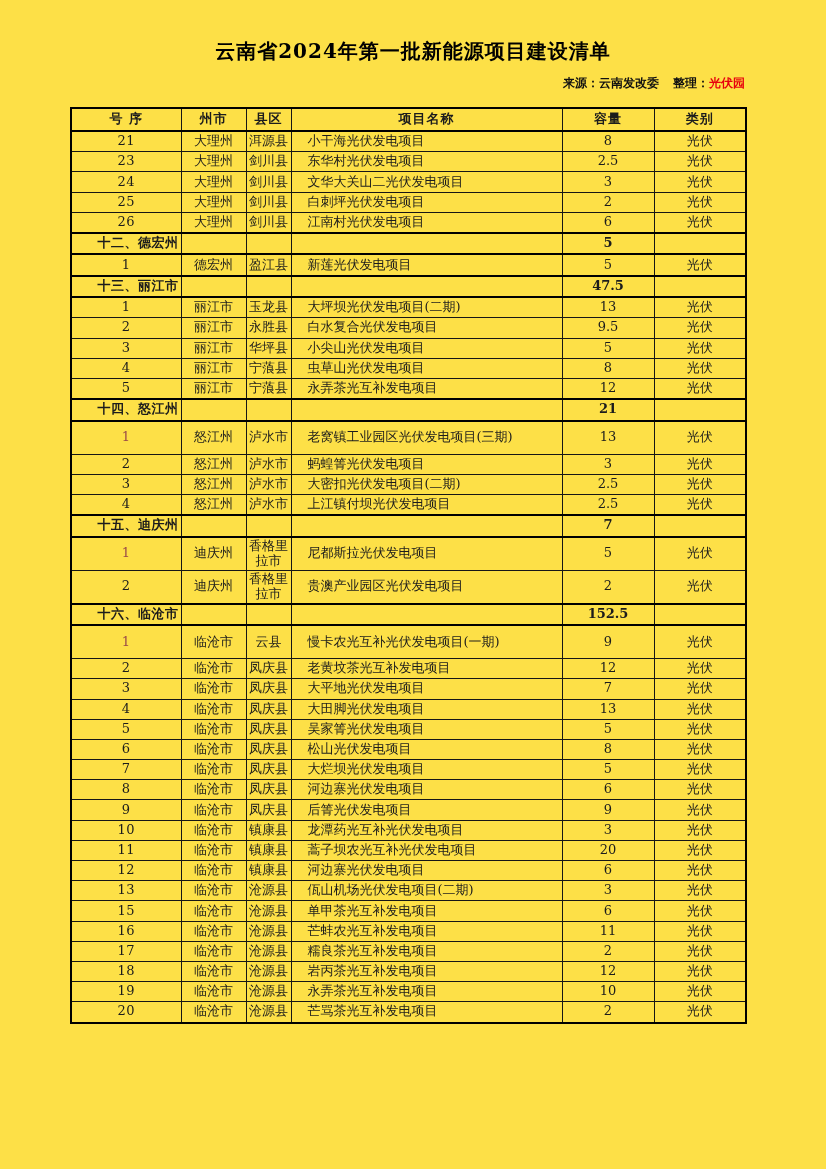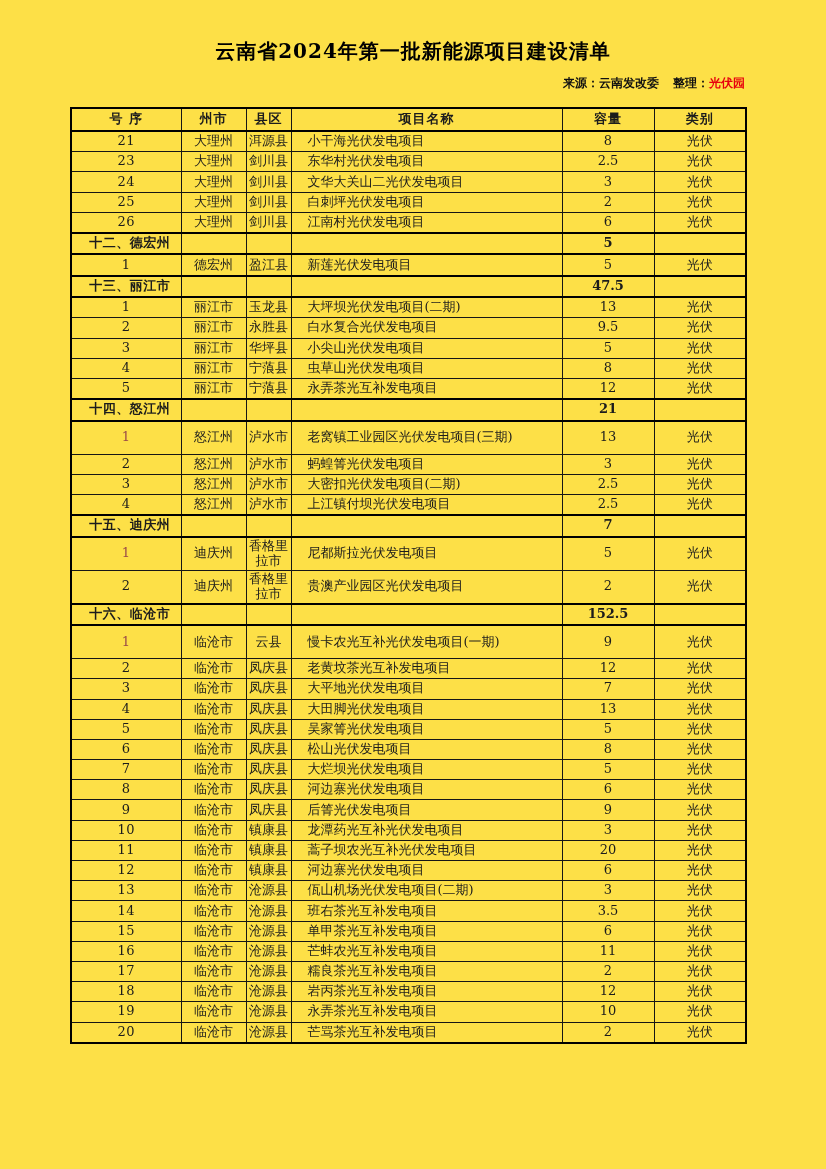--- a/index.html
+++ b/index.html
@@ -60,21 +60,21 @@
   table.listing td.c-name{text-align:left;padding-left:16px;}
   table.listing td.c-no{letter-spacing:0.5px;}
   table.listing td.red-no{color:var(--number-red,#9a4a48);}
   table.listing tr.section td{
     height:19.5px;
     border-top:2px solid #000;
     border-bottom:2px solid #000;
     font-weight:bold;
   }
   table.listing td.sec-label{
-    text-align:center;
+    text-align:right;
     padding-left:9px;
     letter-spacing:0.5px;
   }
   table.listing td.sec-cap{font-weight:bold;}
 </style>
 </head>
 <body>
 
 <div class="page">
 
@@ -378,28 +378,20 @@
         </tr>
         <tr class="data">
           <td class="c-no">13</td>
           <td>临沧市</td>
           <td>沧源县</td>
           <td class="c-name">佤山机场光伏发电项目(二期)</td>
           <td>3</td>
           <td>光伏</td>
         </tr>
         <tr class="data">
-          <td class="c-no">14</td>
-          <td>临沧市</td>
-          <td>沧源县</td>
-          <td class="c-name">班右茶光互补发电项目</td>
-          <td>3.5</td>
-          <td>光伏</td>
-        </tr>
-        <tr class="data">
           <td class="c-no">15</td>
           <td>临沧市</td>
           <td>沧源县</td>
           <td class="c-name">单甲茶光互补发电项目</td>
           <td>6</td>
           <td>光伏</td>
         </tr>
         <tr class="data">
           <td class="c-no">16</td>
           <td>临沧市</td>

